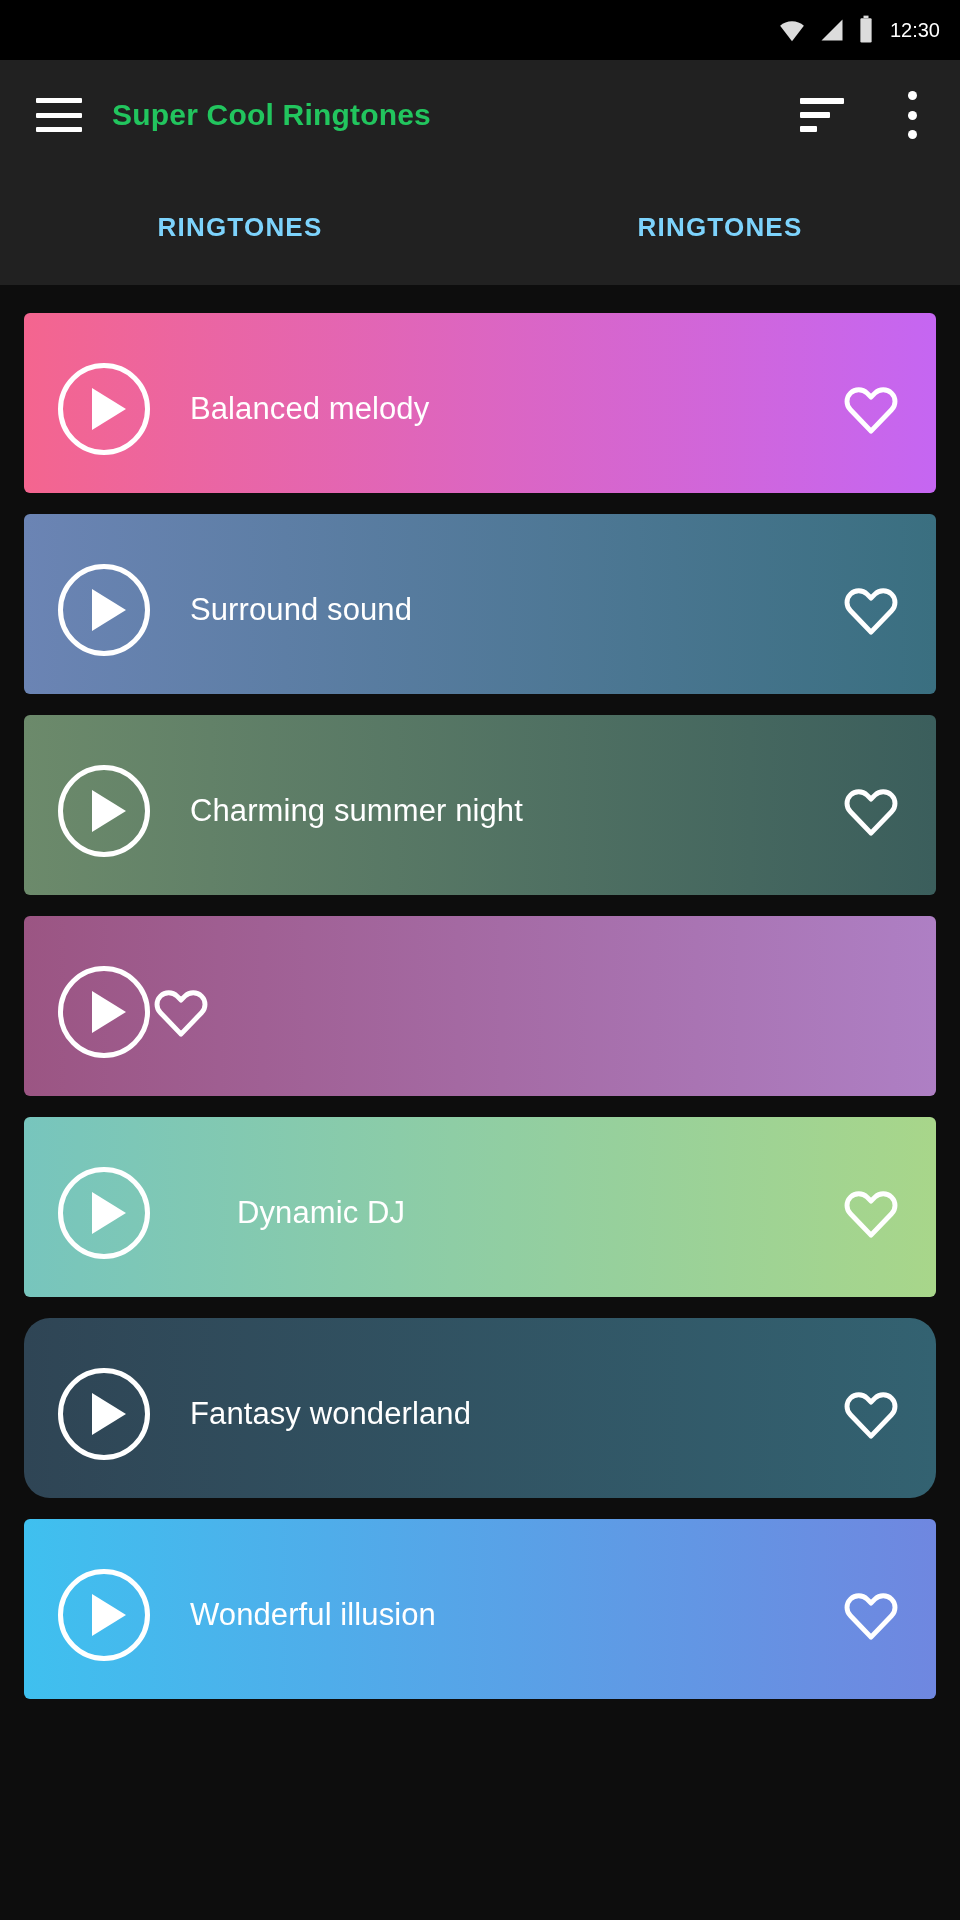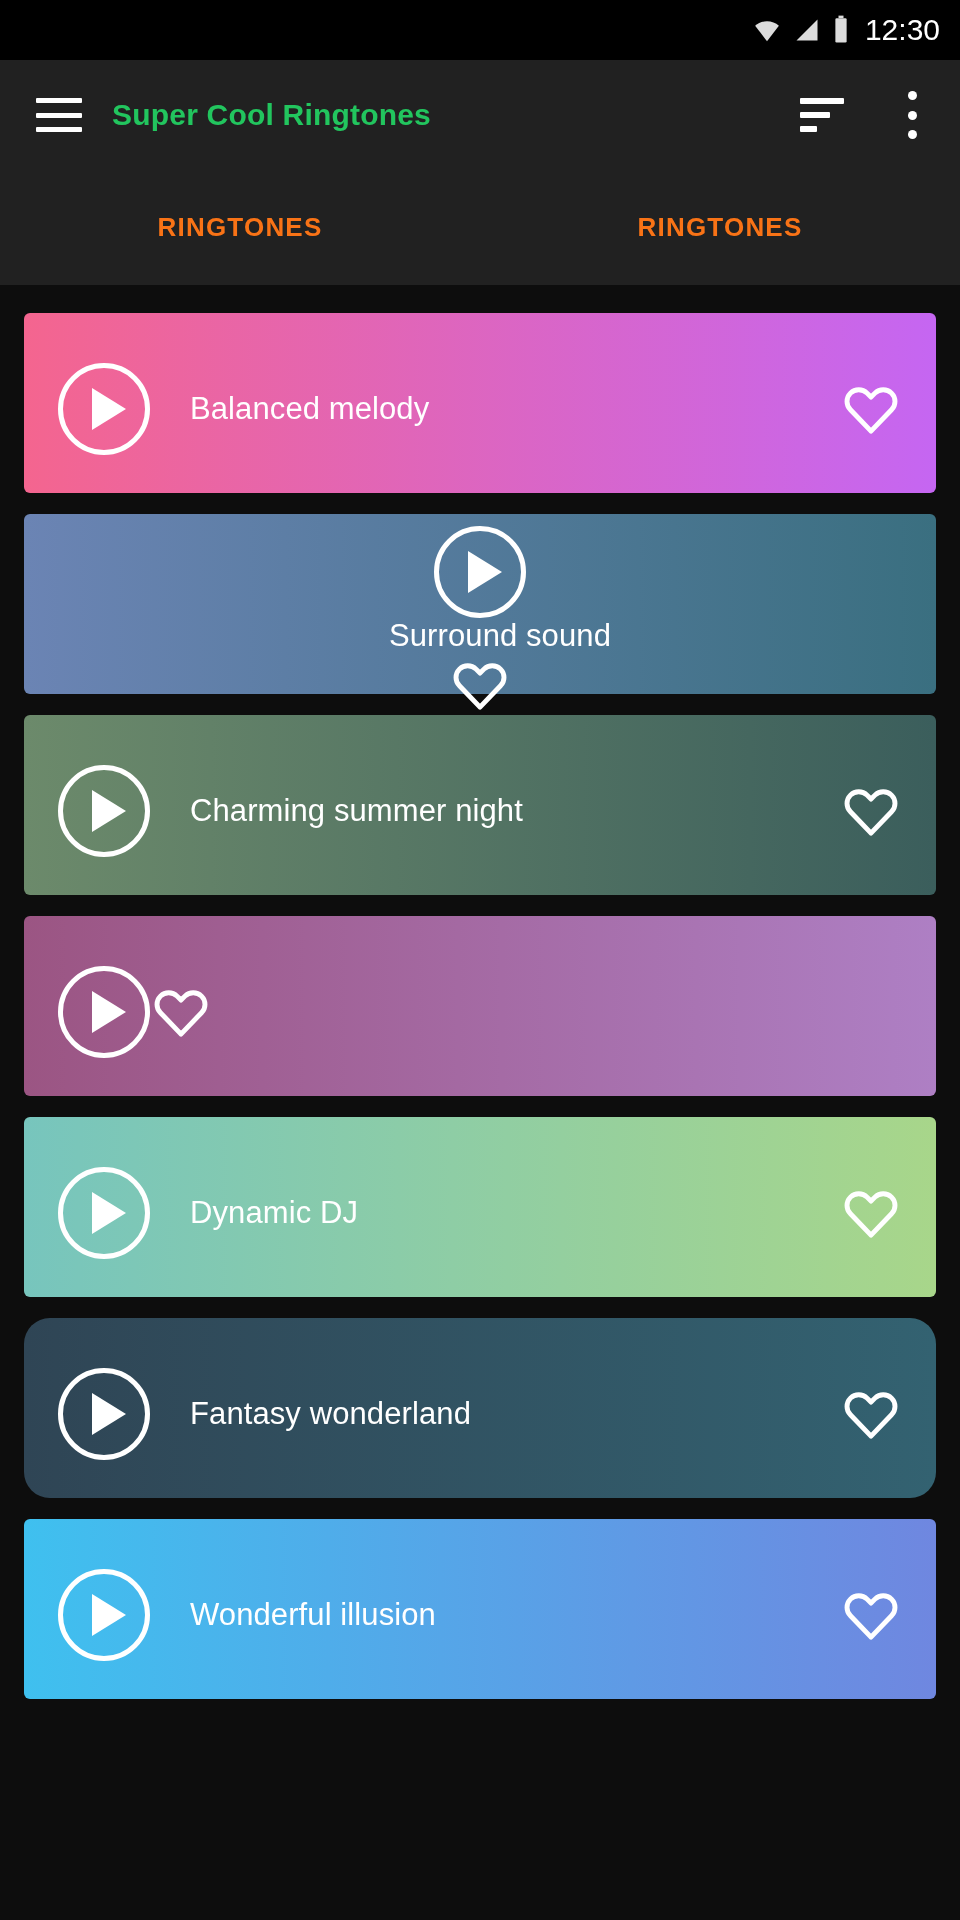--- a/index.html
+++ b/index.html
@@ -11,21 +11,21 @@
   }
   #app { width:960px; height:1920px; display:flex; flex-direction:column; background:#0d0d0d; }
 
   
   .statusbar{
     height:60px; flex:0 0 60px; background:#000;
     display:flex; align-items:center; justify-content:flex-end;
     padding-right:20px; gap:11px;
   }
   .sb-icon{ display:flex; align-items:center; }
-  .sb-time{ color:#fff; font-size:30px; letter-spacing:0px; line-height:1; margin-left:4px; }
+  .sb-time{ color:#fff; font-size:20px; letter-spacing:0px; line-height:1; margin-left:4px; }
 
   
   .appbar{
     height:110px; flex:0 0 110px; background:#212121;
     display:flex; align-items:center; padding:0 28px 0 36px;
   }
   .hamburger{ width:46px; height:34px; display:flex; flex-direction:column; justify-content:space-between; cursor:pointer; }
   .hamburger span{ display:block; height:5px; background:#fff; border-radius:1px; }
   .app-title{ color:#22c55e; font-size:30px; font-weight:bold; margin-left:30px; letter-spacing:.2px; }
   .appbar-spacer{ flex:1; }
@@ -36,21 +36,21 @@
   .sort-icon i:nth-child(3){ width:17px; }
   .overflow-icon{ width:40px; height:52px; display:flex; flex-direction:column; align-items:center; justify-content:space-between; cursor:pointer; padding:2px 0; }
   .overflow-icon i{ width:9px; height:9px; border-radius:50%; background:#fff; display:block; }
 
   
   .tabbar{
     height:115px; flex:0 0 115px; background:#212121;
     display:flex; align-items:center;
   }
   .tab{
-    flex:1; text-align:center; color:#f97316; font-size:26px; font-weight:bold;
+    flex:1; text-align:center; color:#7dd3fc; font-size:26px; font-weight:bold;
     letter-spacing:1.2px; cursor:pointer; height:100%;
     display:flex; align-items:center; justify-content:center;
   }
 
   
   .list{
     flex:1; background:#0d0d0d; padding:28px 24px 0 24px;
     display:flex; flex-direction:column; gap:21px; overflow:hidden;
   }
   .card{
@@ -129,21 +129,21 @@
         <div class="play-btn">
           <div class="play-tri"></div>
         </div>
         <div class="card-title">Balanced melody</div>
         <div class="heart">
           <svg width="56" height="52" viewBox="0 0 24 22">
             <path d="M12 20.5 L3.2 11.3 a5 5 0 0 1 0-7.1 a5 5 0 0 1 7.1 0 L12 5.9 l1.7-1.7 a5 5 0 0 1 7.1 0 a5 5 0 0 1 0 7.1 Z" fill="none" stroke="#ffffff" stroke-width="2.1" stroke-linejoin="round"></path>
           </svg>
         </div>
       </div>
-      <div class="card" style="background: linear-gradient(90deg, rgb(107, 132, 180) 0%, rgb(58, 111, 128) 100%); flex-direction: column;">
+      <div class="card" style="background: linear-gradient(90deg, rgb(107, 132, 180) 0%, rgb(58, 111, 128) 100%);">
         <div class="play-btn">
           <div class="play-tri"></div>
         </div>
         <div class="card-title">Surround sound</div>
         <div class="heart">
           <svg width="56" height="52" viewBox="0 0 24 22">
             <path d="M12 20.5 L3.2 11.3 a5 5 0 0 1 0-7.1 a5 5 0 0 1 7.1 0 L12 5.9 l1.7-1.7 a5 5 0 0 1 7.1 0 a5 5 0 0 1 0 7.1 Z" fill="none" stroke="#ffffff" stroke-width="2.1" stroke-linejoin="round"></path>
           </svg>
         </div>
       </div>
@@ -161,21 +161,21 @@
       <div class="card" style="background: linear-gradient(90deg, rgb(155, 85, 131) 0%, rgb(174, 127, 196) 100%);">
         <div class="play-btn">
           <div class="play-tri"></div>
         </div>
         <div class="heart">
           <svg width="56" height="52" viewBox="0 0 24 22">
             <path d="M12 20.5 L3.2 11.3 a5 5 0 0 1 0-7.1 a5 5 0 0 1 7.1 0 L12 5.9 l1.7-1.7 a5 5 0 0 1 7.1 0 a5 5 0 0 1 0 7.1 Z" fill="none" stroke="#ffffff" stroke-width="2.1" stroke-linejoin="round"></path>
           </svg>
         </div>
       </div>
-      <div class="card" style="background: linear-gradient(90deg, rgb(119, 197, 189) 0%, rgb(168, 214, 138) 100%);">
+      <div class="card" style="background: linear-gradient(90deg, rgb(119, 197, 189) 0%, rgb(168, 214, 138) 100%); gap: 47px;">
         <div class="play-btn">
           <div class="play-tri"></div>
         </div>
         <div class="card-title">Dynamic DJ</div>
         <div class="heart">
           <svg width="56" height="52" viewBox="0 0 24 22">
             <path d="M12 20.5 L3.2 11.3 a5 5 0 0 1 0-7.1 a5 5 0 0 1 7.1 0 L12 5.9 l1.7-1.7 a5 5 0 0 1 7.1 0 a5 5 0 0 1 0 7.1 Z" fill="none" stroke="#ffffff" stroke-width="2.1" stroke-linejoin="round"></path>
           </svg>
         </div>
       </div>

